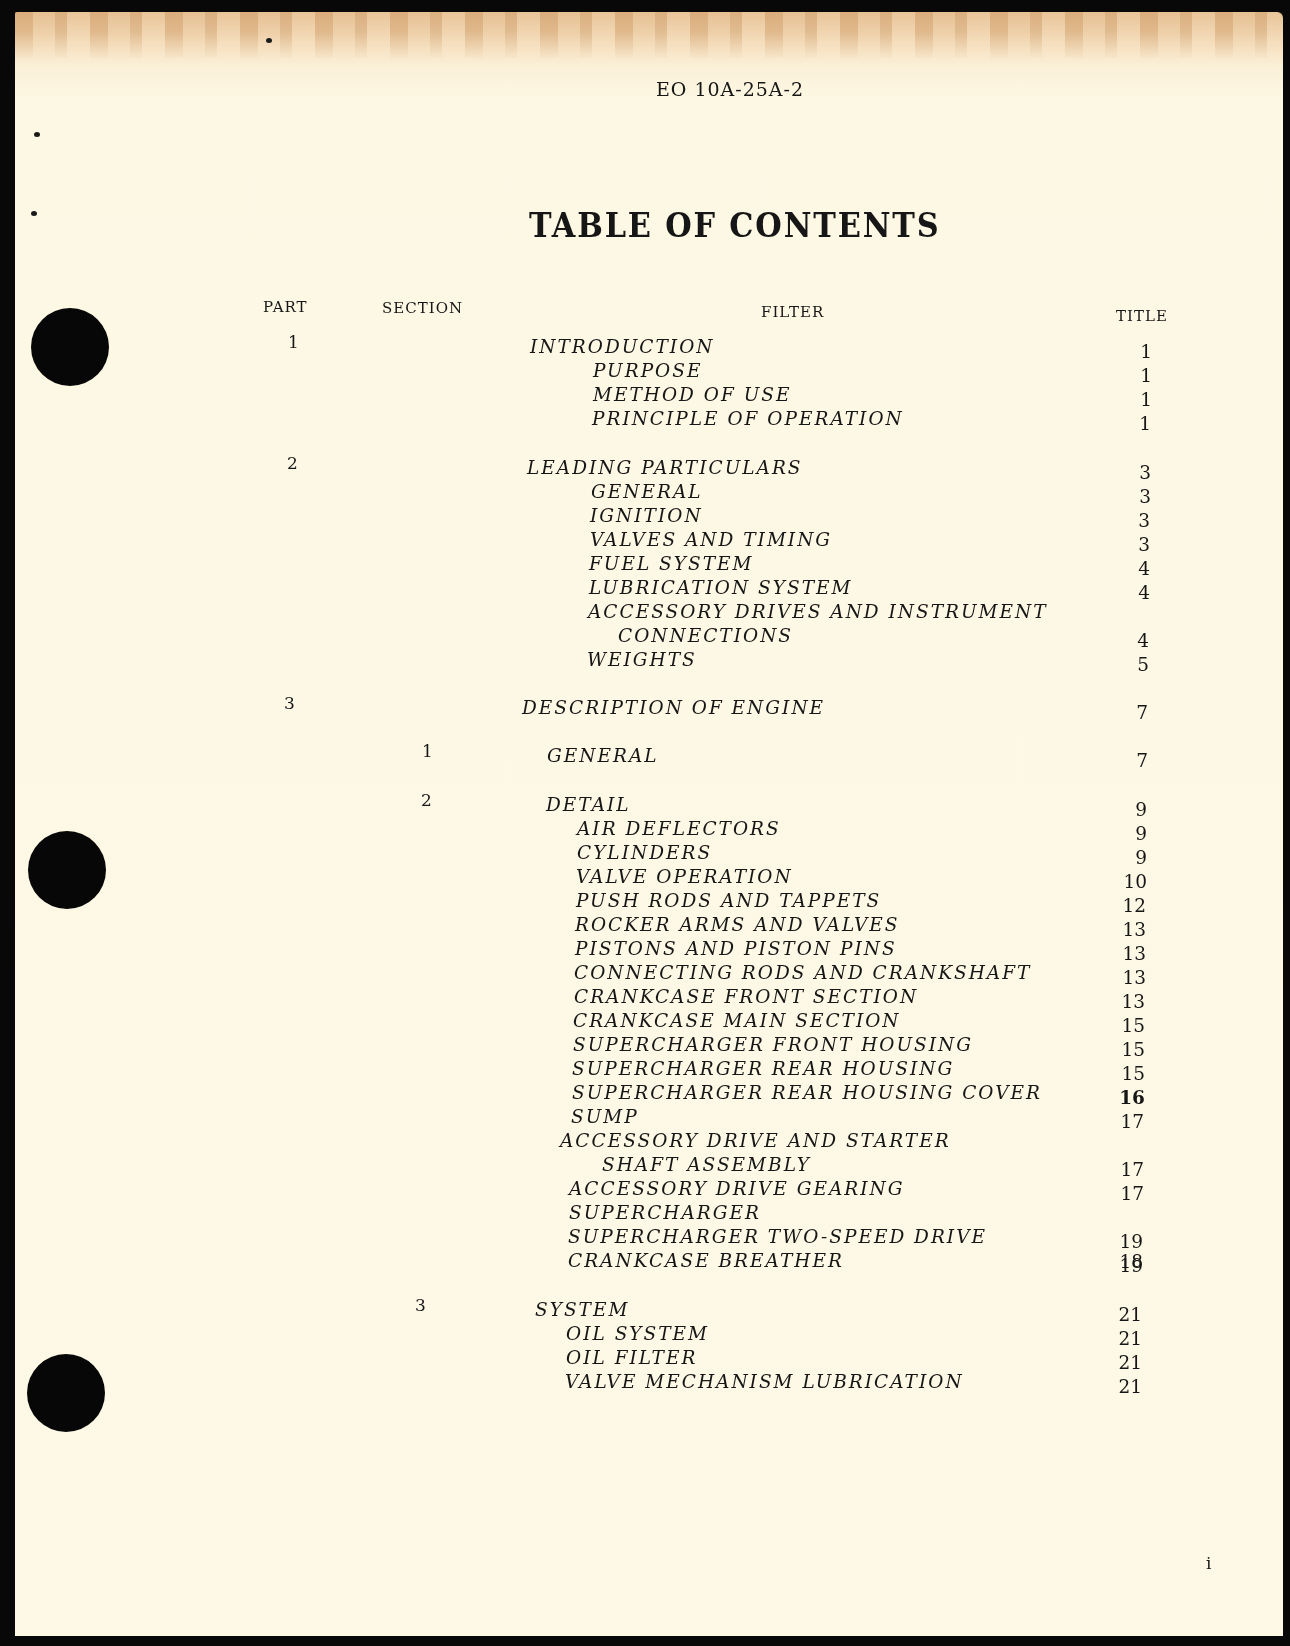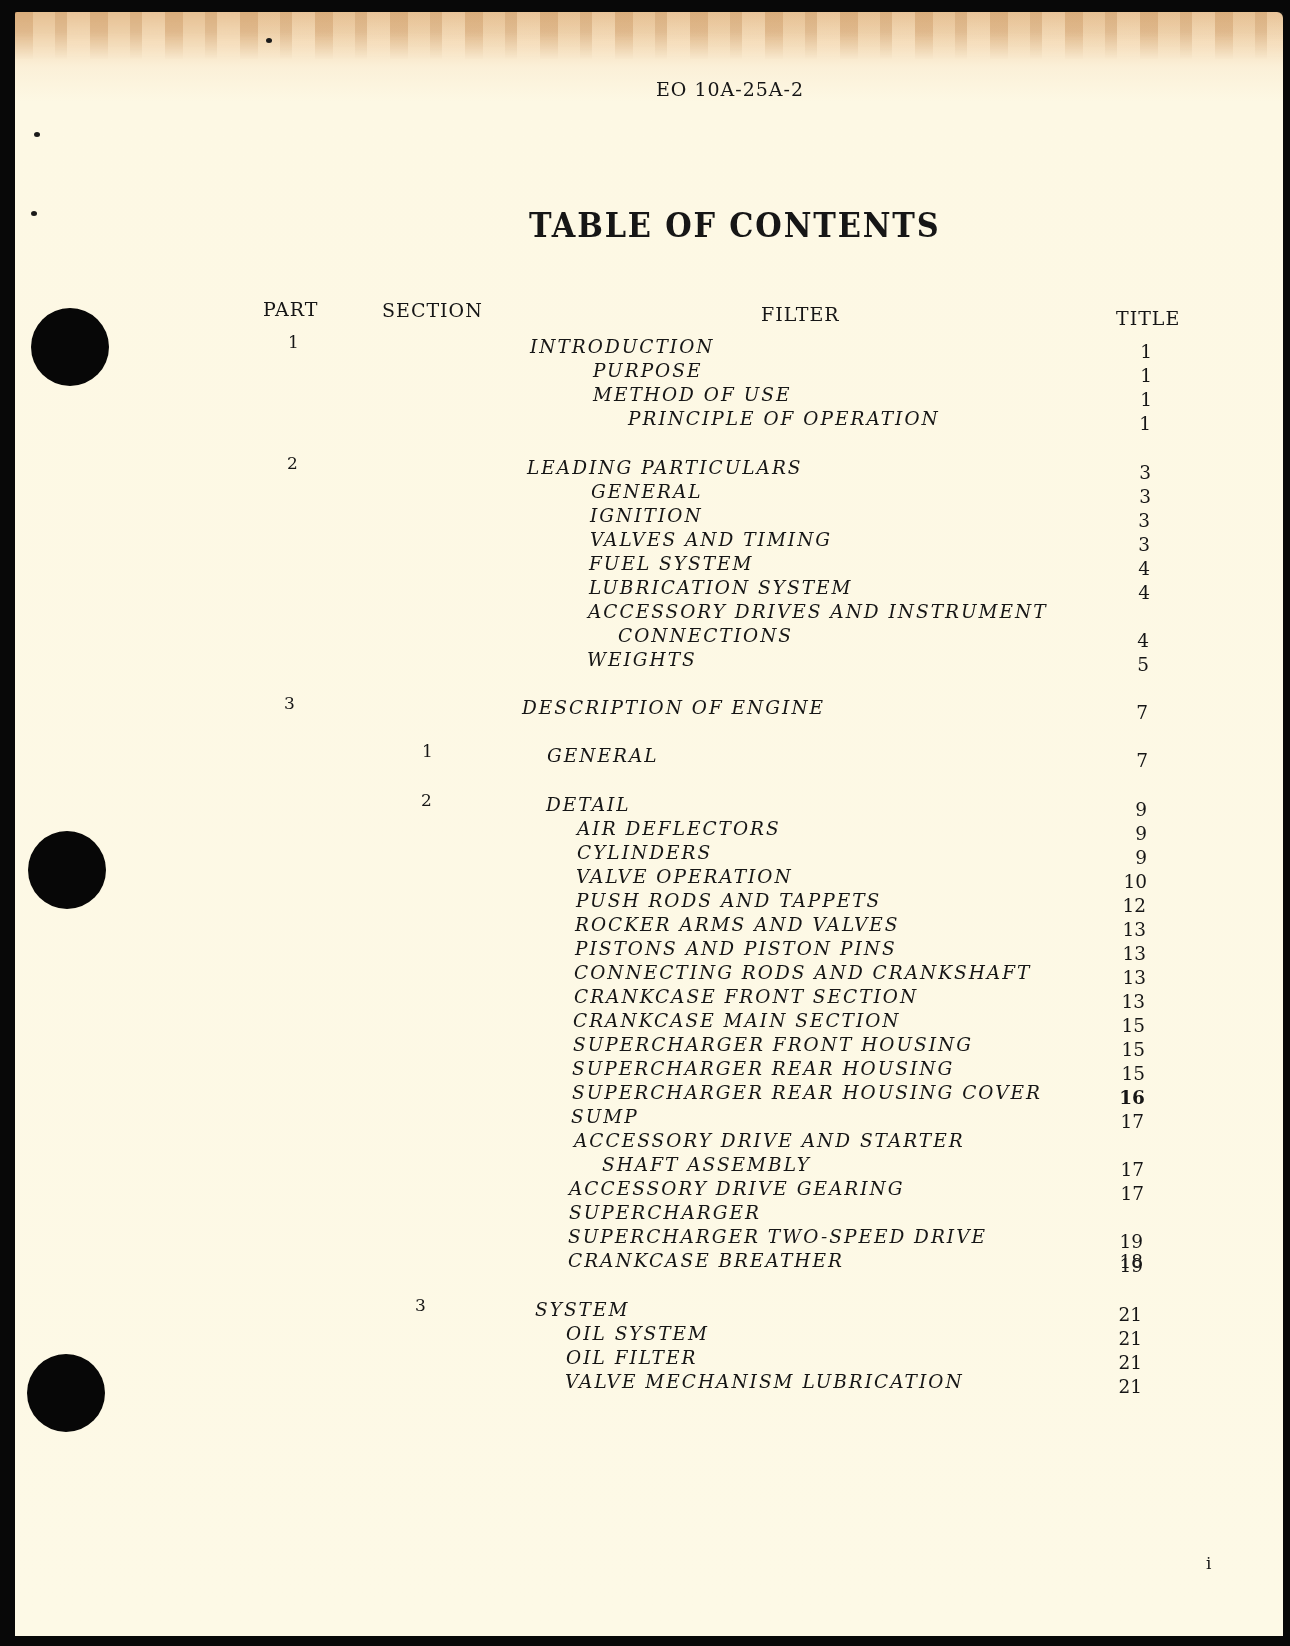--- a/index.html
+++ b/index.html
@@ -13,21 +13,21 @@
     position:absolute; left:0; top:0; width:100%; height:48px;
     background: repeating-linear-gradient(90deg, rgba(190,130,70,0.35) 0 18px, rgba(210,160,100,0.12) 18px 40px, rgba(180,120,60,0.28) 40px 52px, rgba(230,190,140,0.05) 52px 75px);
     -webkit-mask-image: linear-gradient(180deg, #000 40%, transparent 100%);
             mask-image: linear-gradient(180deg, #000 40%, transparent 100%);
   }
   .hole { position:absolute; width:78px; height:78px; border-radius:50%; background:#070707; }
   .speck { position:absolute; width:6px; height:5px; border-radius:50%; background:#1a1a1a; }
   .serif { font-family:"DejaVu Serif", "Liberation Serif", serif; color:#161616; }
   .header-code { position:absolute; left:0; width:1460px; top:78px; text-align:center; font-size:19px; letter-spacing:1px; }
   .title { position:absolute; left:529px; top:206px; font-size:33px; font-weight:bold; letter-spacing:2px; transform:scaleX(0.92); transform-origin:left top; }
-  .colhead { position:absolute; font-size:19px; letter-spacing:1px; }
+  .colhead { position:absolute; font-size:15px; letter-spacing:1px; }
   .row { position:absolute; font-size:18.5px; letter-spacing:2px; white-space:nowrap;font-style:italic; }
   .pnum { position:absolute; font-size:18.5px; width:60px; text-align:right; }
   .cnum { position:absolute; font-size:17px; }
   .folio { position:absolute; left:1206px; top:1553px; font-size:17px; }
 </style>
 </head>
 <body>
 
 <div class="page">
   <div class="stain"></div>
@@ -49,21 +49,21 @@
 <div class="serif colhead" style="left:1116px;top:307px;">TITLE</div>
 
 <div id="toc">
     <div class="serif row" style="left: 530px; top: 336px;">INTRODUCTION</div>
     <div class="serif pnum" style="left: 1092px; top: 341px;">1</div>
     <div class="serif cnum" style="left: 288px; top: 332px;">1</div>
     <div class="serif row" style="left: 593px; top: 360px;">PURPOSE</div>
     <div class="serif pnum" style="left: 1092px; top: 365px;">1</div>
     <div class="serif row" style="left: 593px; top: 384px;">METHOD OF USE</div>
     <div class="serif pnum" style="left: 1092px; top: 389px;">1</div>
-    <div class="serif row" style="left: 592px; top: 408px; margin-left: 36px;">PRINCIPLE OF OPERATION</div>
+    <div class="serif row" style="left: 592px; top: 408px;">PRINCIPLE OF OPERATION</div>
     <div class="serif pnum" style="left: 1091px; top: 413px;">1</div>
     <div class="serif row" style="left: 527px; top: 457px;">LEADING PARTICULARS</div>
     <div class="serif pnum" style="left: 1091px; top: 462px;">3</div>
     <div class="serif cnum" style="left: 287px; top: 453px;">2</div>
     <div class="serif row" style="left: 591px; top: 481px;">GENERAL</div>
     <div class="serif pnum" style="left: 1091px; top: 486px;">3</div>
     <div class="serif row" style="left: 590px; top: 505px;">IGNITION</div>
     <div class="serif pnum" style="left: 1090px; top: 510px;">3</div>
     <div class="serif row" style="left: 590px; top: 529px;">VALVES AND TIMING</div>
     <div class="serif pnum" style="left: 1090px; top: 534px;">3</div>
@@ -104,21 +104,21 @@
     <div class="serif row" style="left: 573px; top: 1010px;">CRANKCASE MAIN SECTION</div>
     <div class="serif pnum" style="left: 1085px; top: 1015px;">15</div>
     <div class="serif row" style="left: 573px; top: 1034px;">SUPERCHARGER FRONT HOUSING</div>
     <div class="serif pnum" style="left: 1085px; top: 1039px;">15</div>
     <div class="serif row" style="left: 572px; top: 1058px;">SUPERCHARGER REAR HOUSING</div>
     <div class="serif pnum" style="left: 1085px; top: 1063px;">15</div>
     <div class="serif row" style="left: 572px; top: 1082px;">SUPERCHARGER REAR HOUSING COVER</div>
     <div class="serif pnum" style="left: 1085px; top: 1087px; font-weight: bold;">16</div>
     <div class="serif row" style="left: 571px; top: 1106px;">SUMP</div>
     <div class="serif pnum" style="left: 1084px; top: 1111px;">17</div>
-    <div class="serif row" style="left: 574px; top: 1130px;">ACCESSORY DRIVE AND STARTER</div>
+    <div class="serif row" style="left: 560px; top: 1130px;">ACCESSORY DRIVE AND STARTER</div>
     <div class="serif row" style="left: 602px; top: 1154px;">SHAFT ASSEMBLY</div>
     <div class="serif pnum" style="left: 1084px; top: 1159px;">17</div>
     <div class="serif row" style="left: 569px; top: 1178px;">ACCESSORY DRIVE GEARING</div>
     <div class="serif pnum" style="left: 1084px; top: 1183px;">17</div>
     <div class="serif row" style="left: 569px; top: 1202px;">SUPERCHARGER</div>
     <div class="serif pnum" style="left: 1083px; top: 1207px; margin-top: 44px;">18</div>
     <div class="serif row" style="left: 568px; top: 1226px;">SUPERCHARGER TWO-SPEED DRIVE</div>
     <div class="serif pnum" style="left: 1083px; top: 1231px;">19</div>
     <div class="serif row" style="left: 568px; top: 1250px;">CRANKCASE BREATHER</div>
     <div class="serif pnum" style="left: 1083px; top: 1255px;">19</div>

